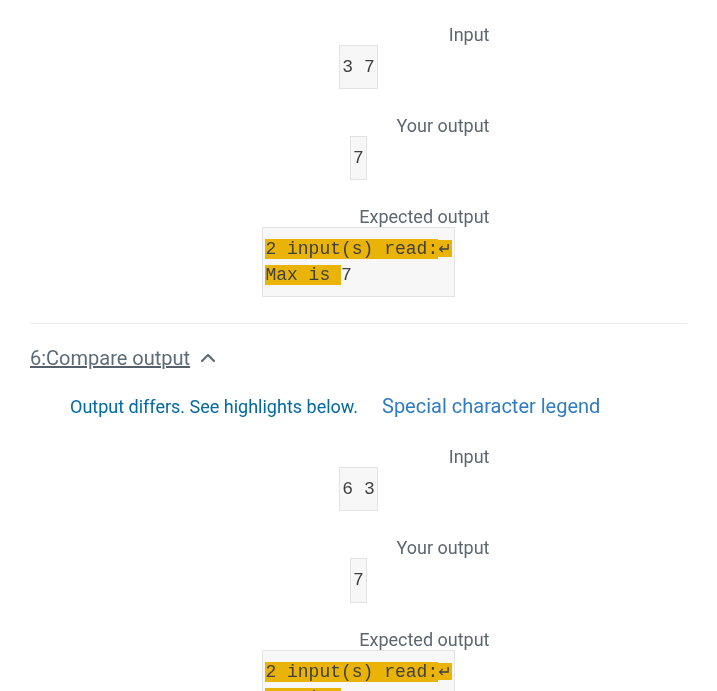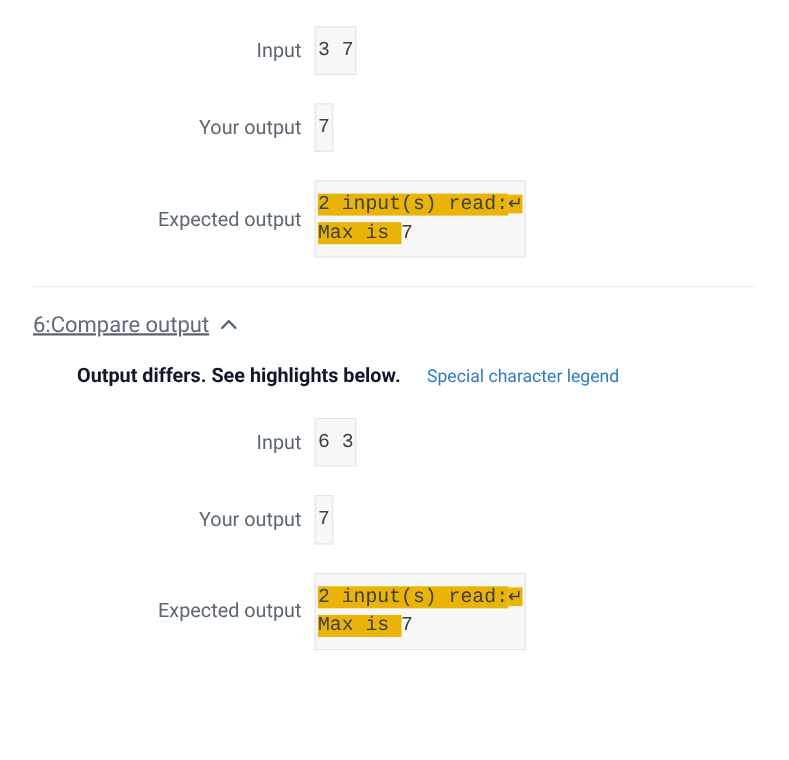--- a/index.html
+++ b/index.html
@@ -8,20 +8,21 @@
     font-family: -apple-system, BlinkMacSystemFont, "Segoe UI", Roboto, "Helvetica Neue", Arial, sans-serif;
     color: #55606a;
     background: #fff;
     width: 717px;
     padding: 14px 0 20px 0;
   }
   .row {
     display: flex;
     align-items: center;
     margin: 10px 0 26px 0;
+    flex-direction: column;
   }
   .label {
     width: 286px;
     text-align: right;
     padding-right: 12px;
     font-size: 18px;
     color: #5d6771;
     flex-shrink: 0;
   }
   .value-box {
@@ -60,26 +61,25 @@
   }
   .chevron svg { display: block; }
   .msg-row {
     display: flex;
     align-items: baseline;
     margin: 0 0 28px 70px;
     gap: 24px;
   }
   .msg-text {
     font-size: 18px;
-    color: #0f172a;
-    font-weight: bold;
+    color: #0369a1;
   }
   .link {
     color: #2f7dc0;
-    font-size: 16px;
+    font-size: 20px;
     cursor: pointer;
   }
   .nl-sym {
     font-family: Arial, sans-serif;
     font-size: 16px;
   }
 </style>
 </head>
 <body>
 

